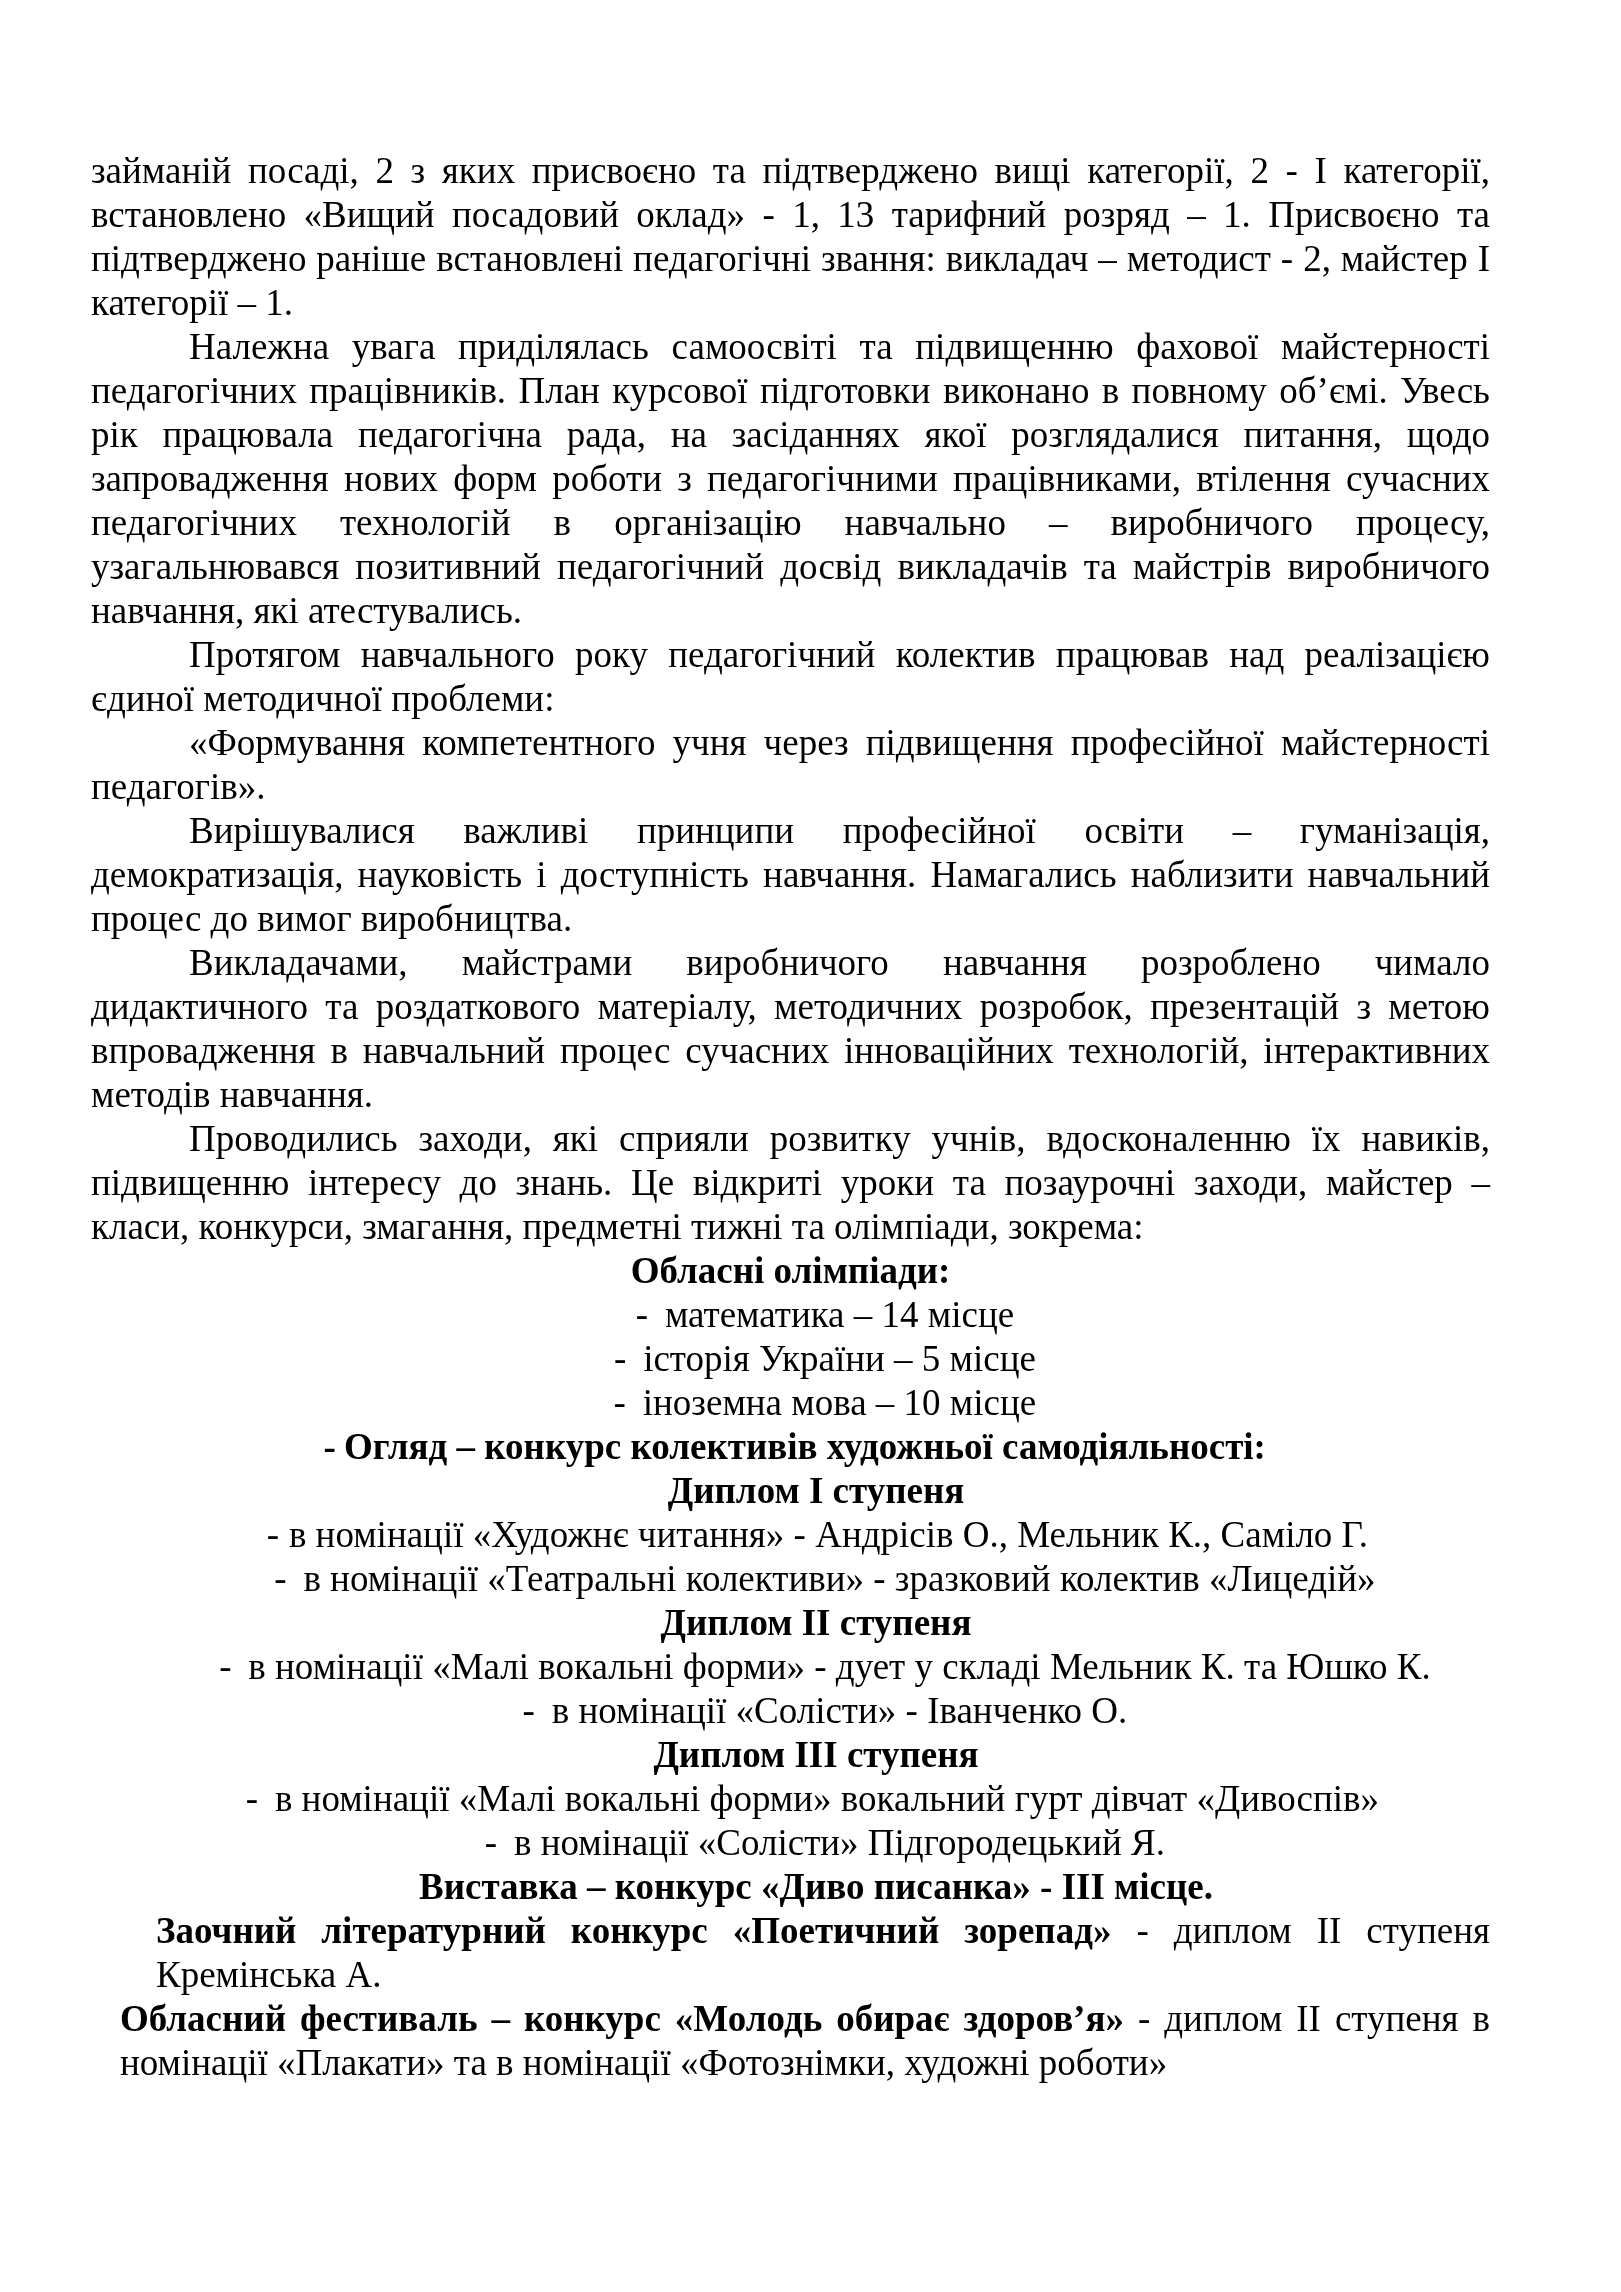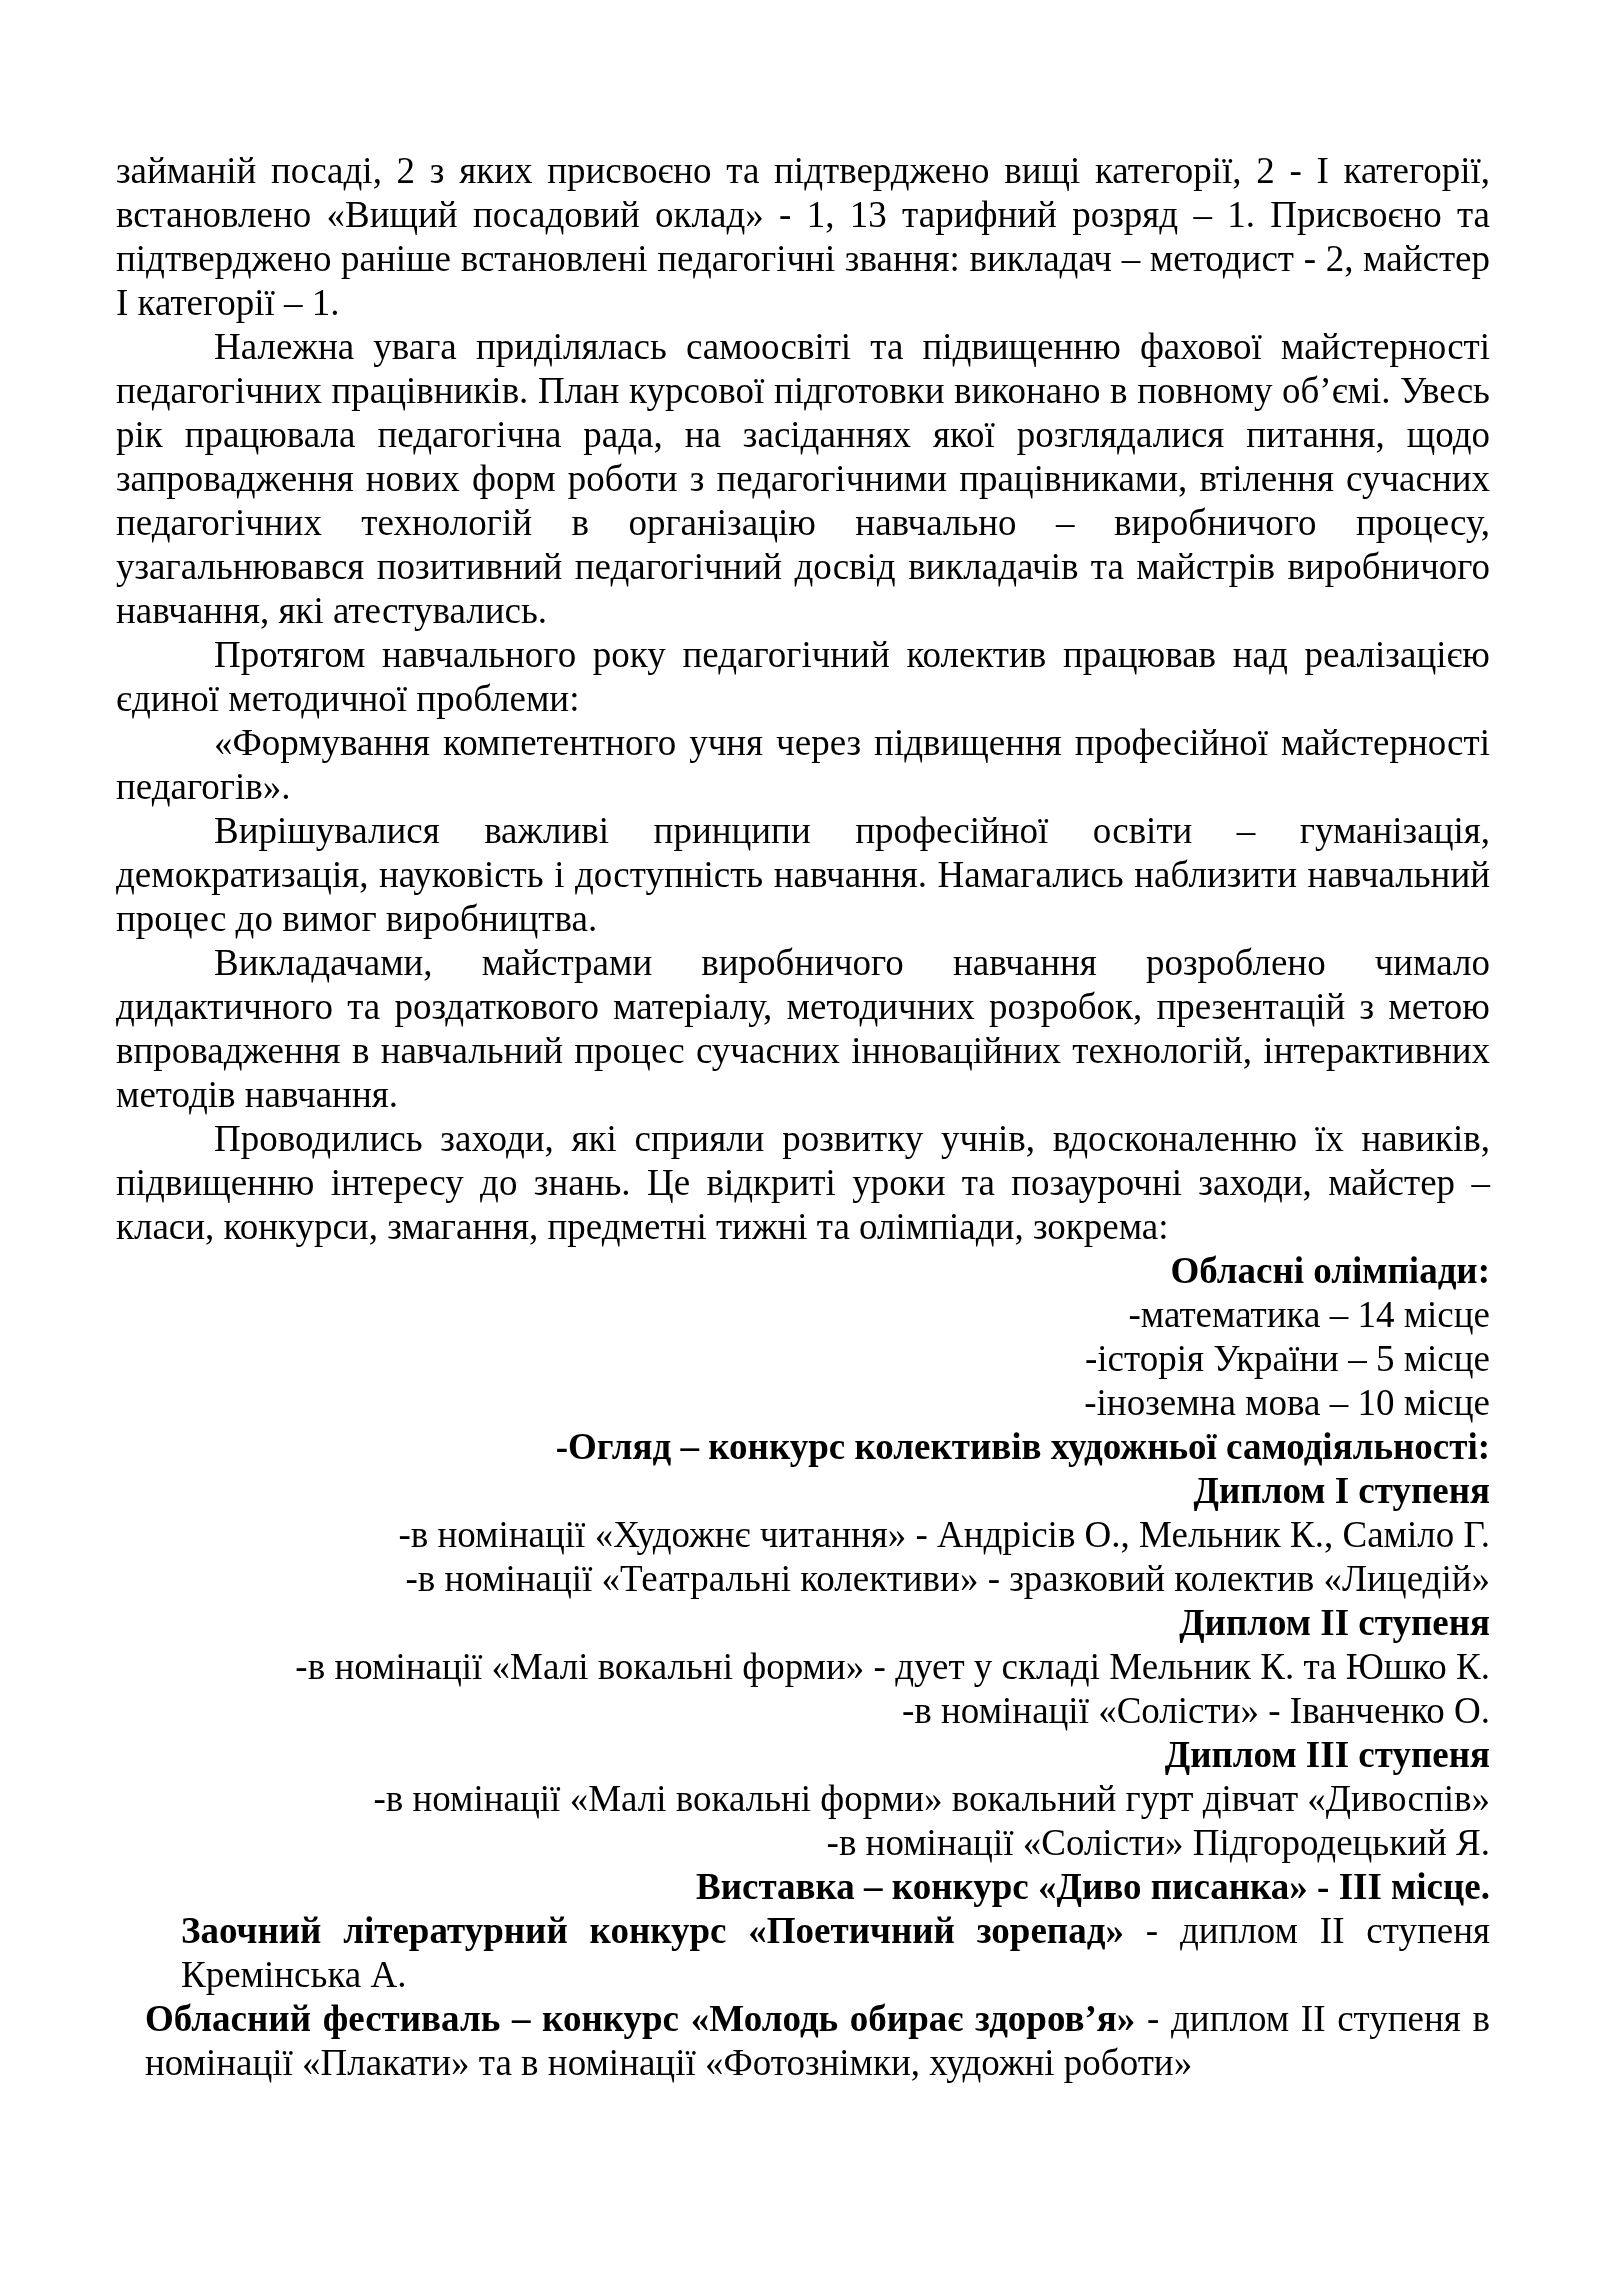--- a/index.html
+++ b/index.html
@@ -2,29 +2,29 @@
 <html><head>
 <meta charset="utf-8">
 <style>
   html, body { margin: 0; padding: 0; background: #ffffff; }
   .page {
     position: relative;
     width: 1621px;
     height: 2211px;
     box-sizing: border-box;
     background: #ffffff;
-    padding: 149px 131px 0 116px;
+    padding: 149px 131px 0 91px;
     font-family: "Liberation Serif", "DejaVu Serif", serif;
     font-size: 37px;
     line-height: 44px;
     color: #000000;
     overflow: hidden;
   }
   .block { text-align: justify; }
-  .block.left { text-align: right; }
+  .block.left { text-align: center; }
   .b { font-weight: bold; }
   .dash { display: inline-block; text-indent: 0; }
 </style>
 </head>
 <body>
 
 <div class="page">
     <div class="block"><span>займаній посаді,  2 з яких присвоєно  та підтверджено вищі категорії, 2 - І категорії, встановлено «Вищий посадовий оклад» - 1, 13 тарифний розряд – 1. Присвоєно та  підтверджено раніше встановлені педагогічні звання: викладач – методист  - 2,  майстер І категорії – 1.</span></div>
     <div class="block" style="text-indent: 98px;"><span>Належна увага приділялась самоосвіті та підвищенню фахової майстерності педагогічних працівників. План курсової підготовки виконано в повному об’ємі. Увесь рік працювала педагогічна рада, на засіданнях якої розглядалися питання, щодо запровадження нових форм роботи з педагогічними працівниками, втілення сучасних педагогічних технологій в організацію навчально – виробничого процесу, узагальнювався позитивний педагогічний досвід викладачів та майстрів виробничого навчання, які атестувались.</span></div>
     <div class="block" style="text-indent: 98px;"><span>Протягом навчального року педагогічний колектив працював над реалізацією єдиної методичної  проблеми:</span></div>

